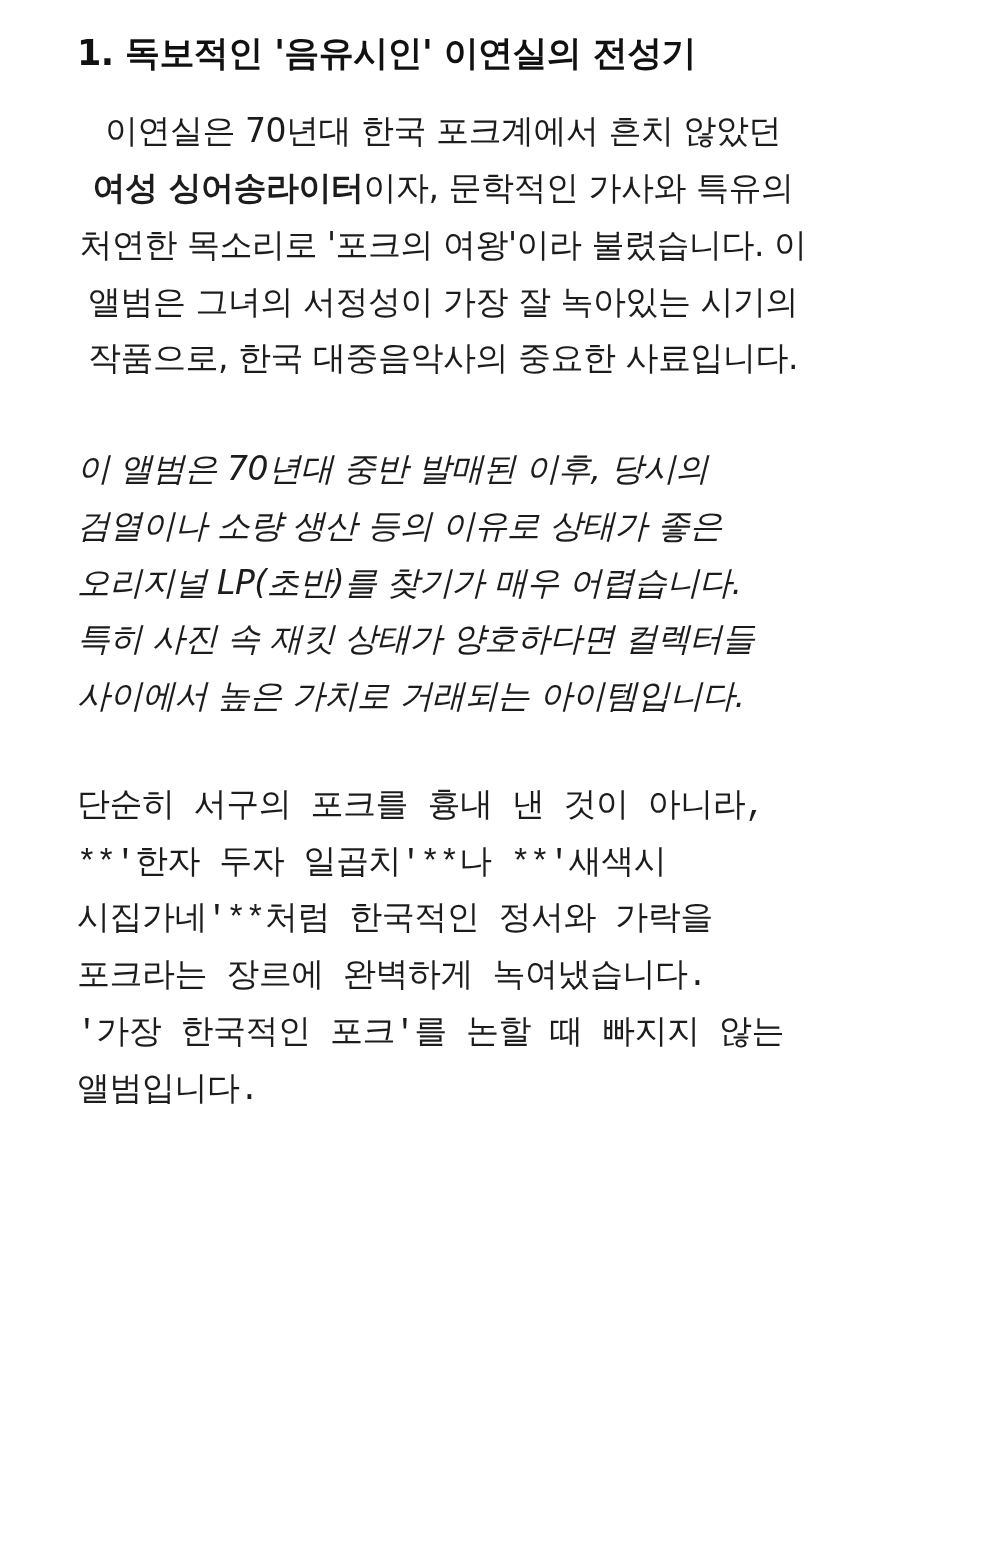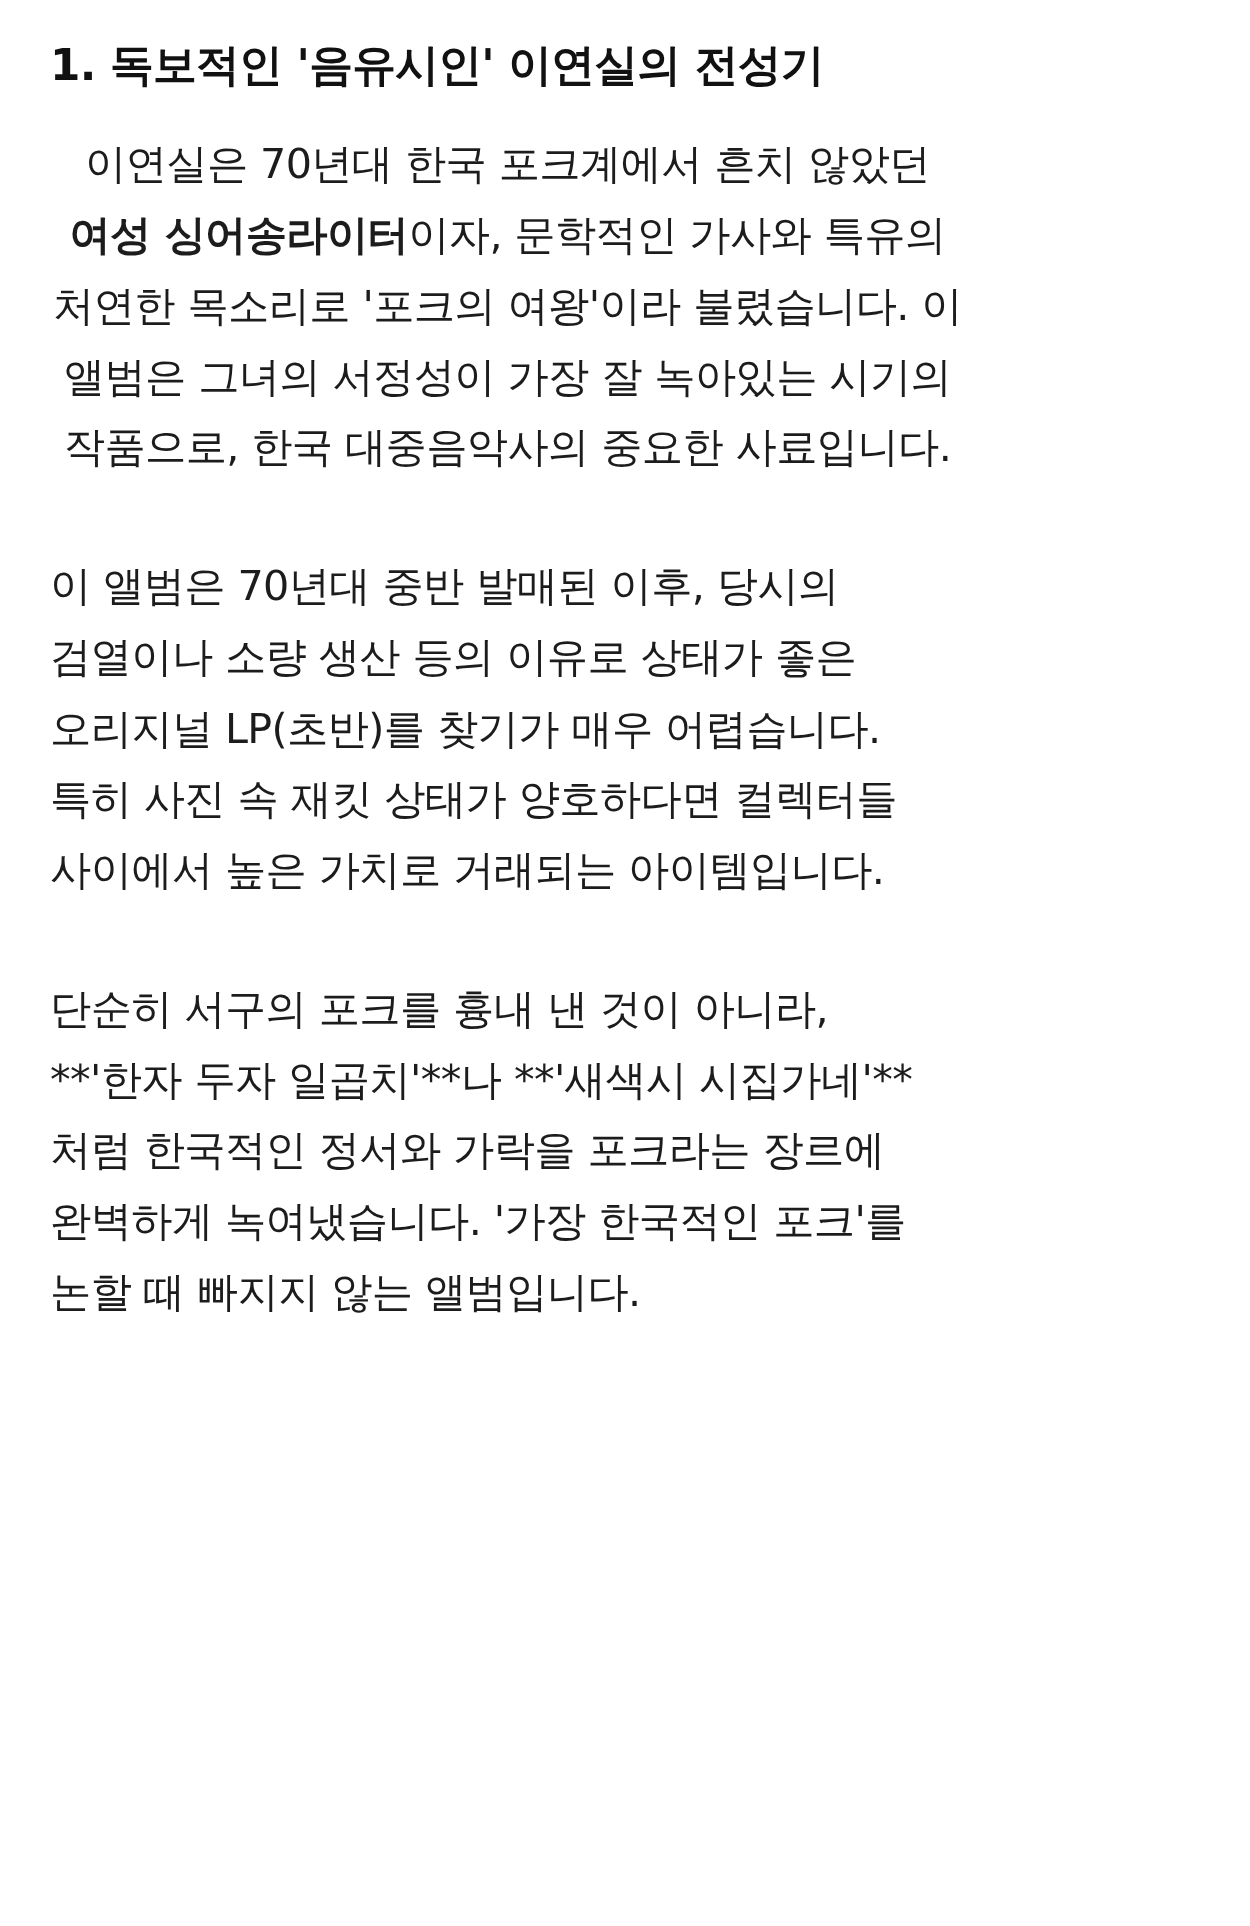--- a/index.html
+++ b/index.html
@@ -11,20 +11,21 @@
     width: 1000px;
     min-height: 1541px;
     font-family: "DejaVu Sans", "Liberation Sans", sans-serif;
     color: #1a1a1a;
     -webkit-font-smoothing: antialiased;
   }
   .page {
     box-sizing: border-box;
     width: 812px;
     padding: 30px 40px 40px 40px;
+    margin-left: 37px;
   }
   .section {
     margin: 0 0 54px 0;
   }
   .section:last-child {
     margin-bottom: 0;
   }
   .section-heading {
     font-size: 35px;
     font-weight: 700;
@@ -39,22 +40,22 @@
     line-height: 1.72;
     letter-spacing: -0.5px;
     margin: 0;
     color: #1c1c1c;
     word-break: keep-all;
   }
   .section-body b {
     font-weight: 700;
   }
   .s1 .section-body { max-width: 905px; text-align: center; }
-  .s2 .section-body { max-width: 880px; }
-  .s3 .section-body { max-width: 915px; }
+  .s2 .section-body { max-width: 880px; font-style: italic; }
+  .s3 .section-body { max-width: 915px; font-family: Liberation Mono, monospace; }
 </style>
 </head>
 <body>
 
 <div class="page">
 
   <section class="section s1">
     <h2 class="section-heading">1. 독보적인 '음유시인' 이연실의 전성기</h2>
     <p class="section-body"><span>이연실은 70년대 한국 포크계에서 흔치 않았던 </span><b>여성 싱어송라이터</b><span>이자, 문학적인 가사와 특유의 처연한 목소리로 '포크의 여왕'이라 불렸습니다. 이 앨범은 그녀의 서정성이 가장 잘 녹아있는 시기의 작품으로, 한국 대중음악사의 중요한 사료입니다.</span></p>
   </section>

